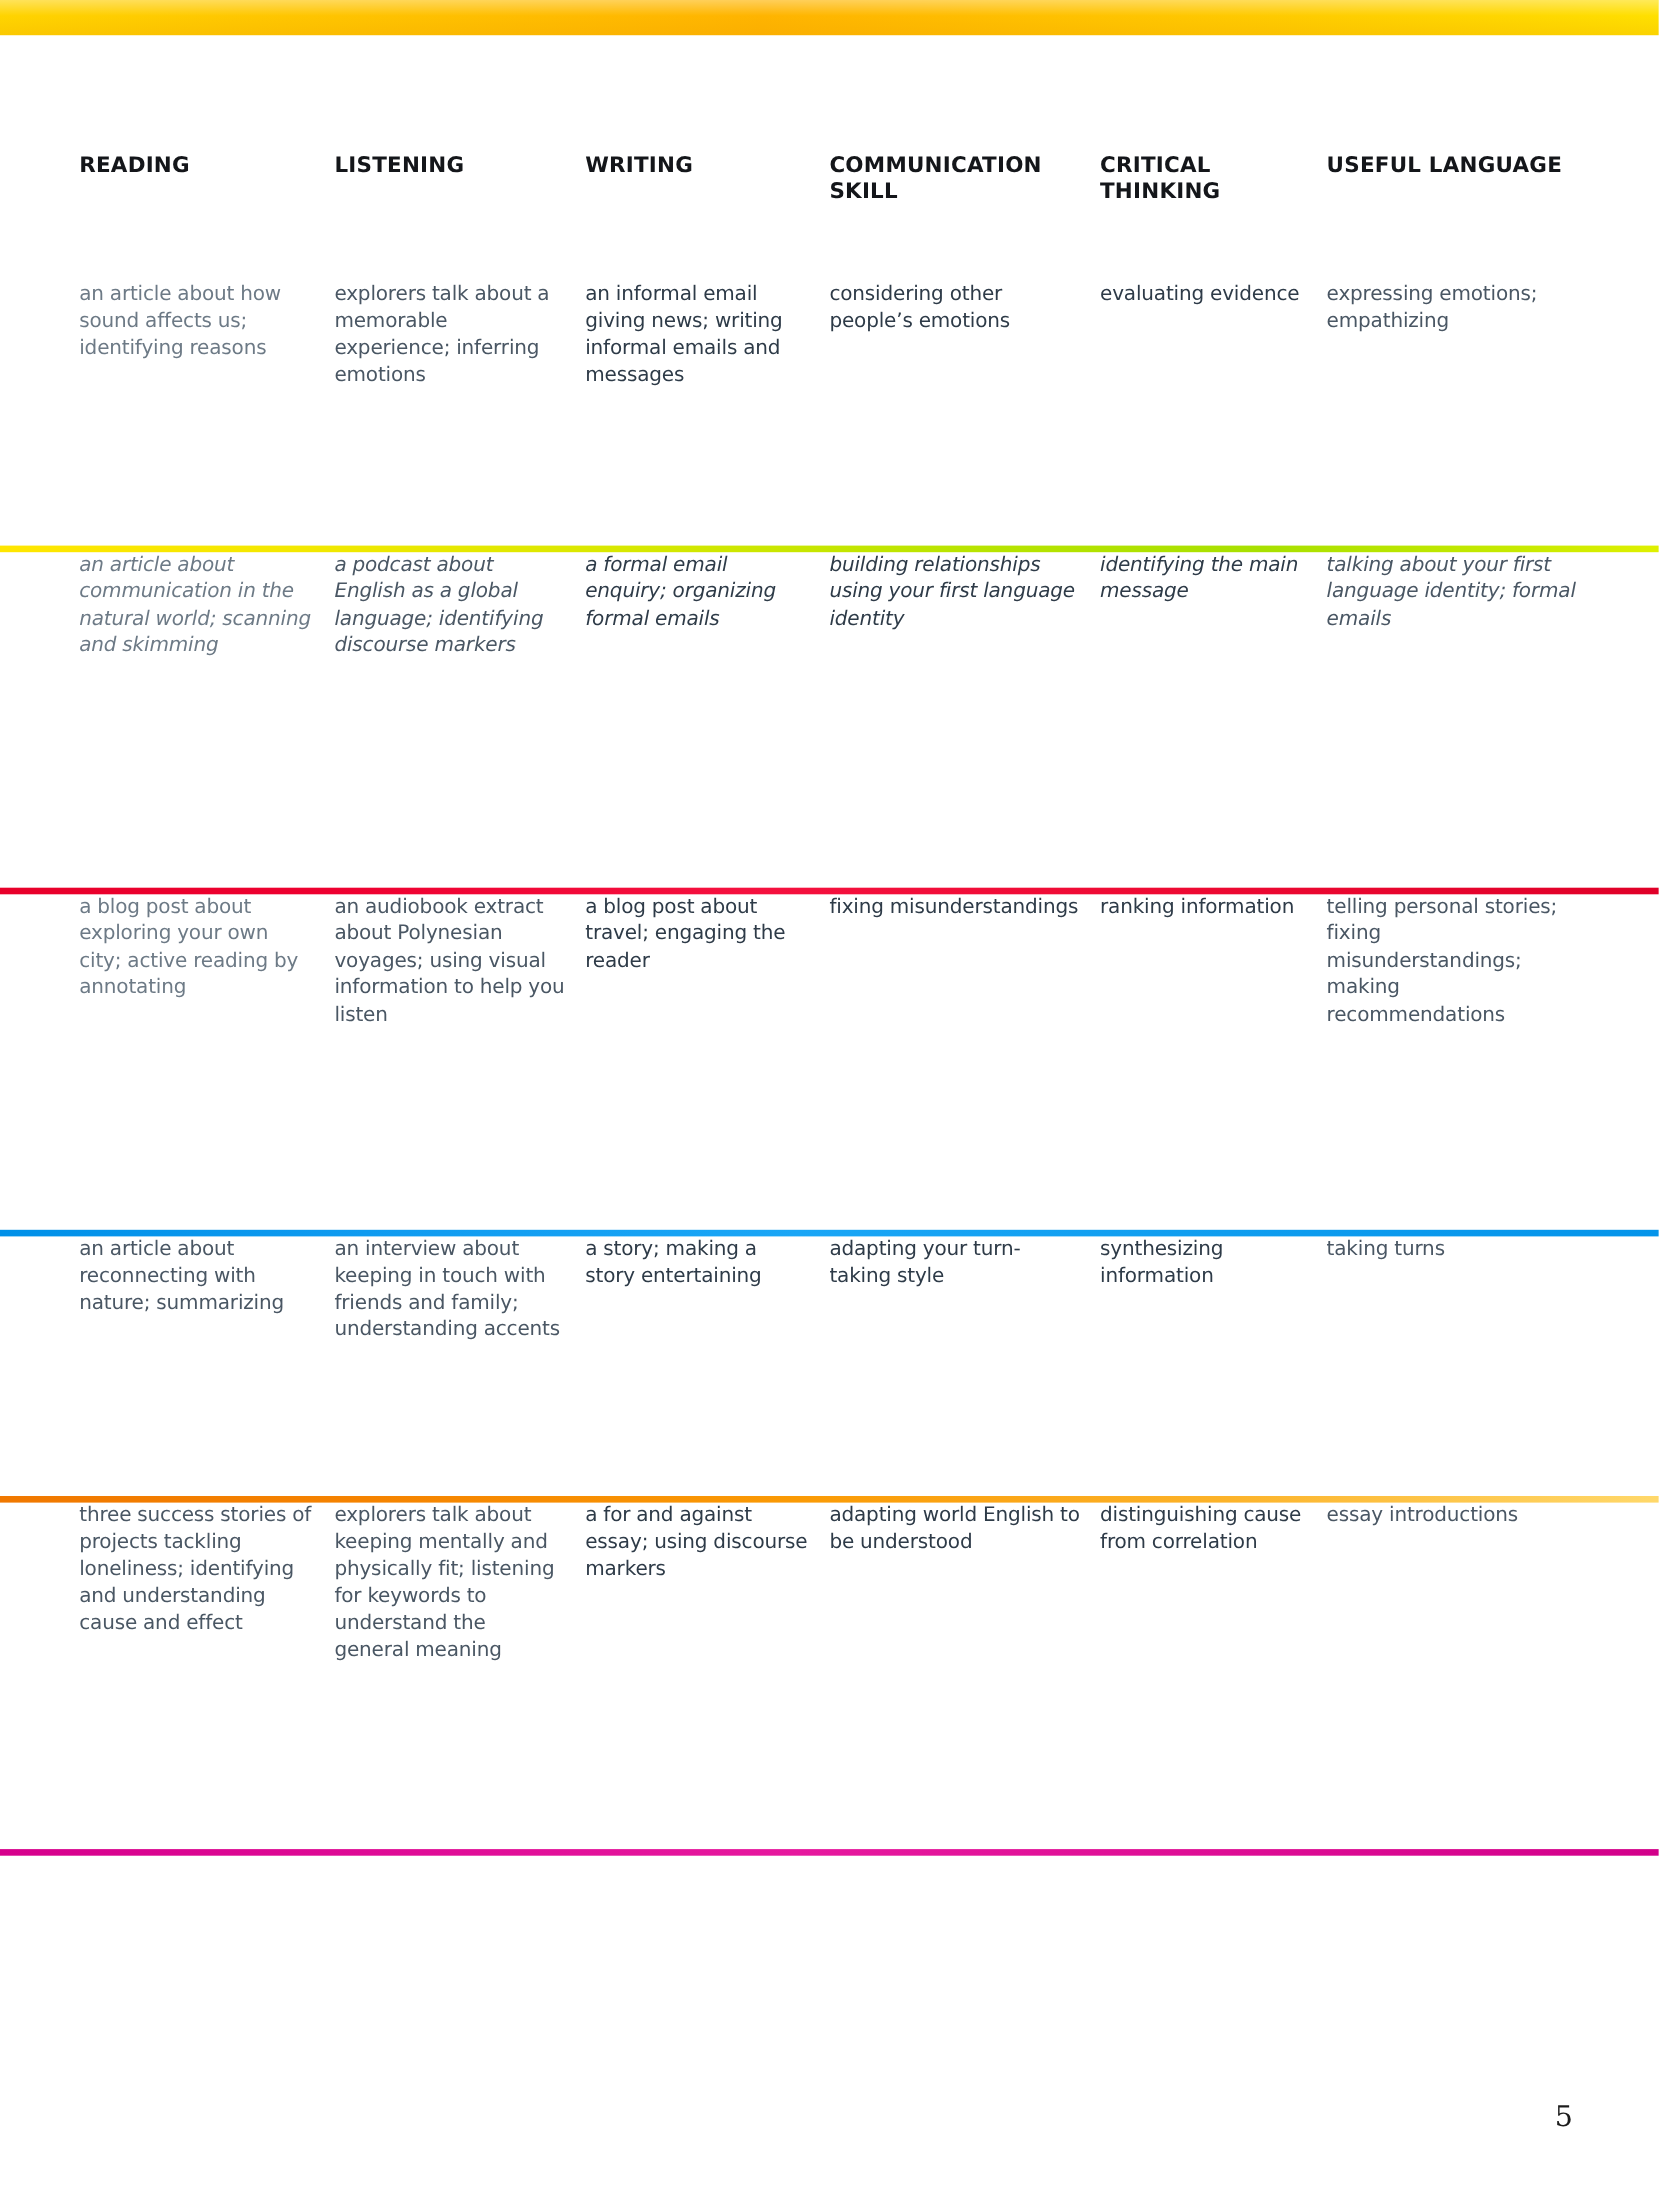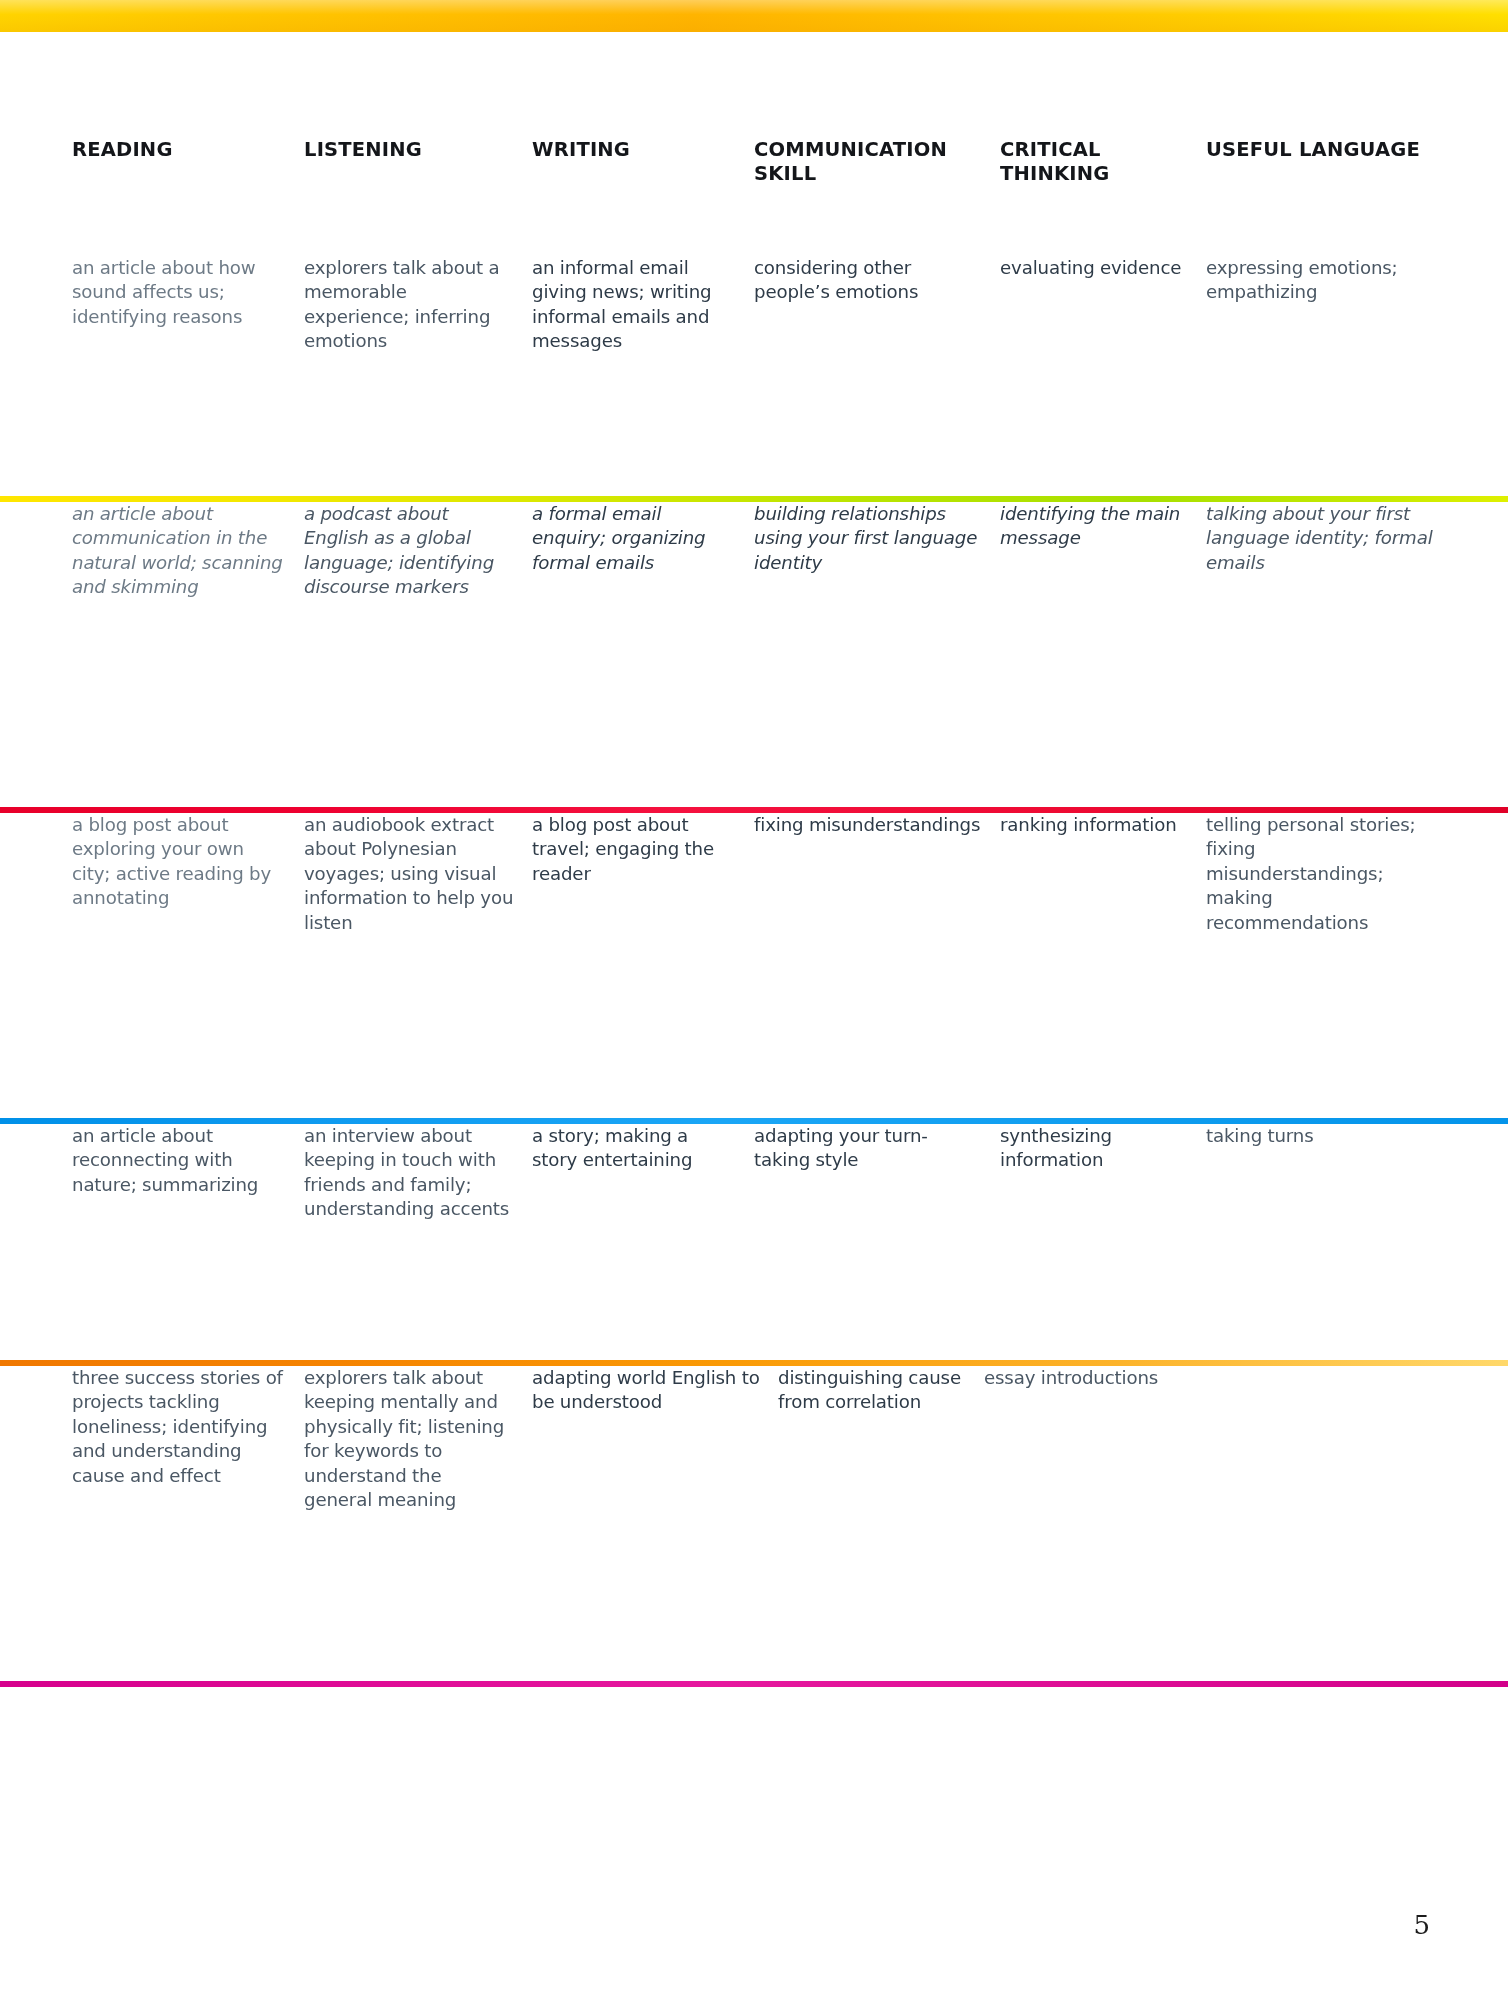--- a/index.html
+++ b/index.html
@@ -278,20 +278,23 @@
       <div class="rule-inner rule-orange"></div>
     </div>
 
     <div class="row content-row" style="height:297px;">
       <div class="cell c0">
         <div class="cell-text ink-mid">three success stories of projects tackling loneliness; identifying and understanding cause and effect</div>
       </div>
       <div class="cell c1">
         <div class="cell-text ink-mid">explorers talk about keeping mentally and physically fit; listening for keywords to understand the general meaning</div>
       </div>
+      <div class="cell c2">
+        <div class="cell-text">a for and against essay; using discourse markers</div>
+      </div>
       <div class="cell c3">
         <div class="cell-text">adapting world English to be understood</div>
       </div>
       <div class="cell c4">
         <div class="cell-text">distinguishing cause from correlation</div>
       </div>
       <div class="cell c5">
         <div class="cell-text ink-mid">essay introductions</div>
       </div>
     </div>

